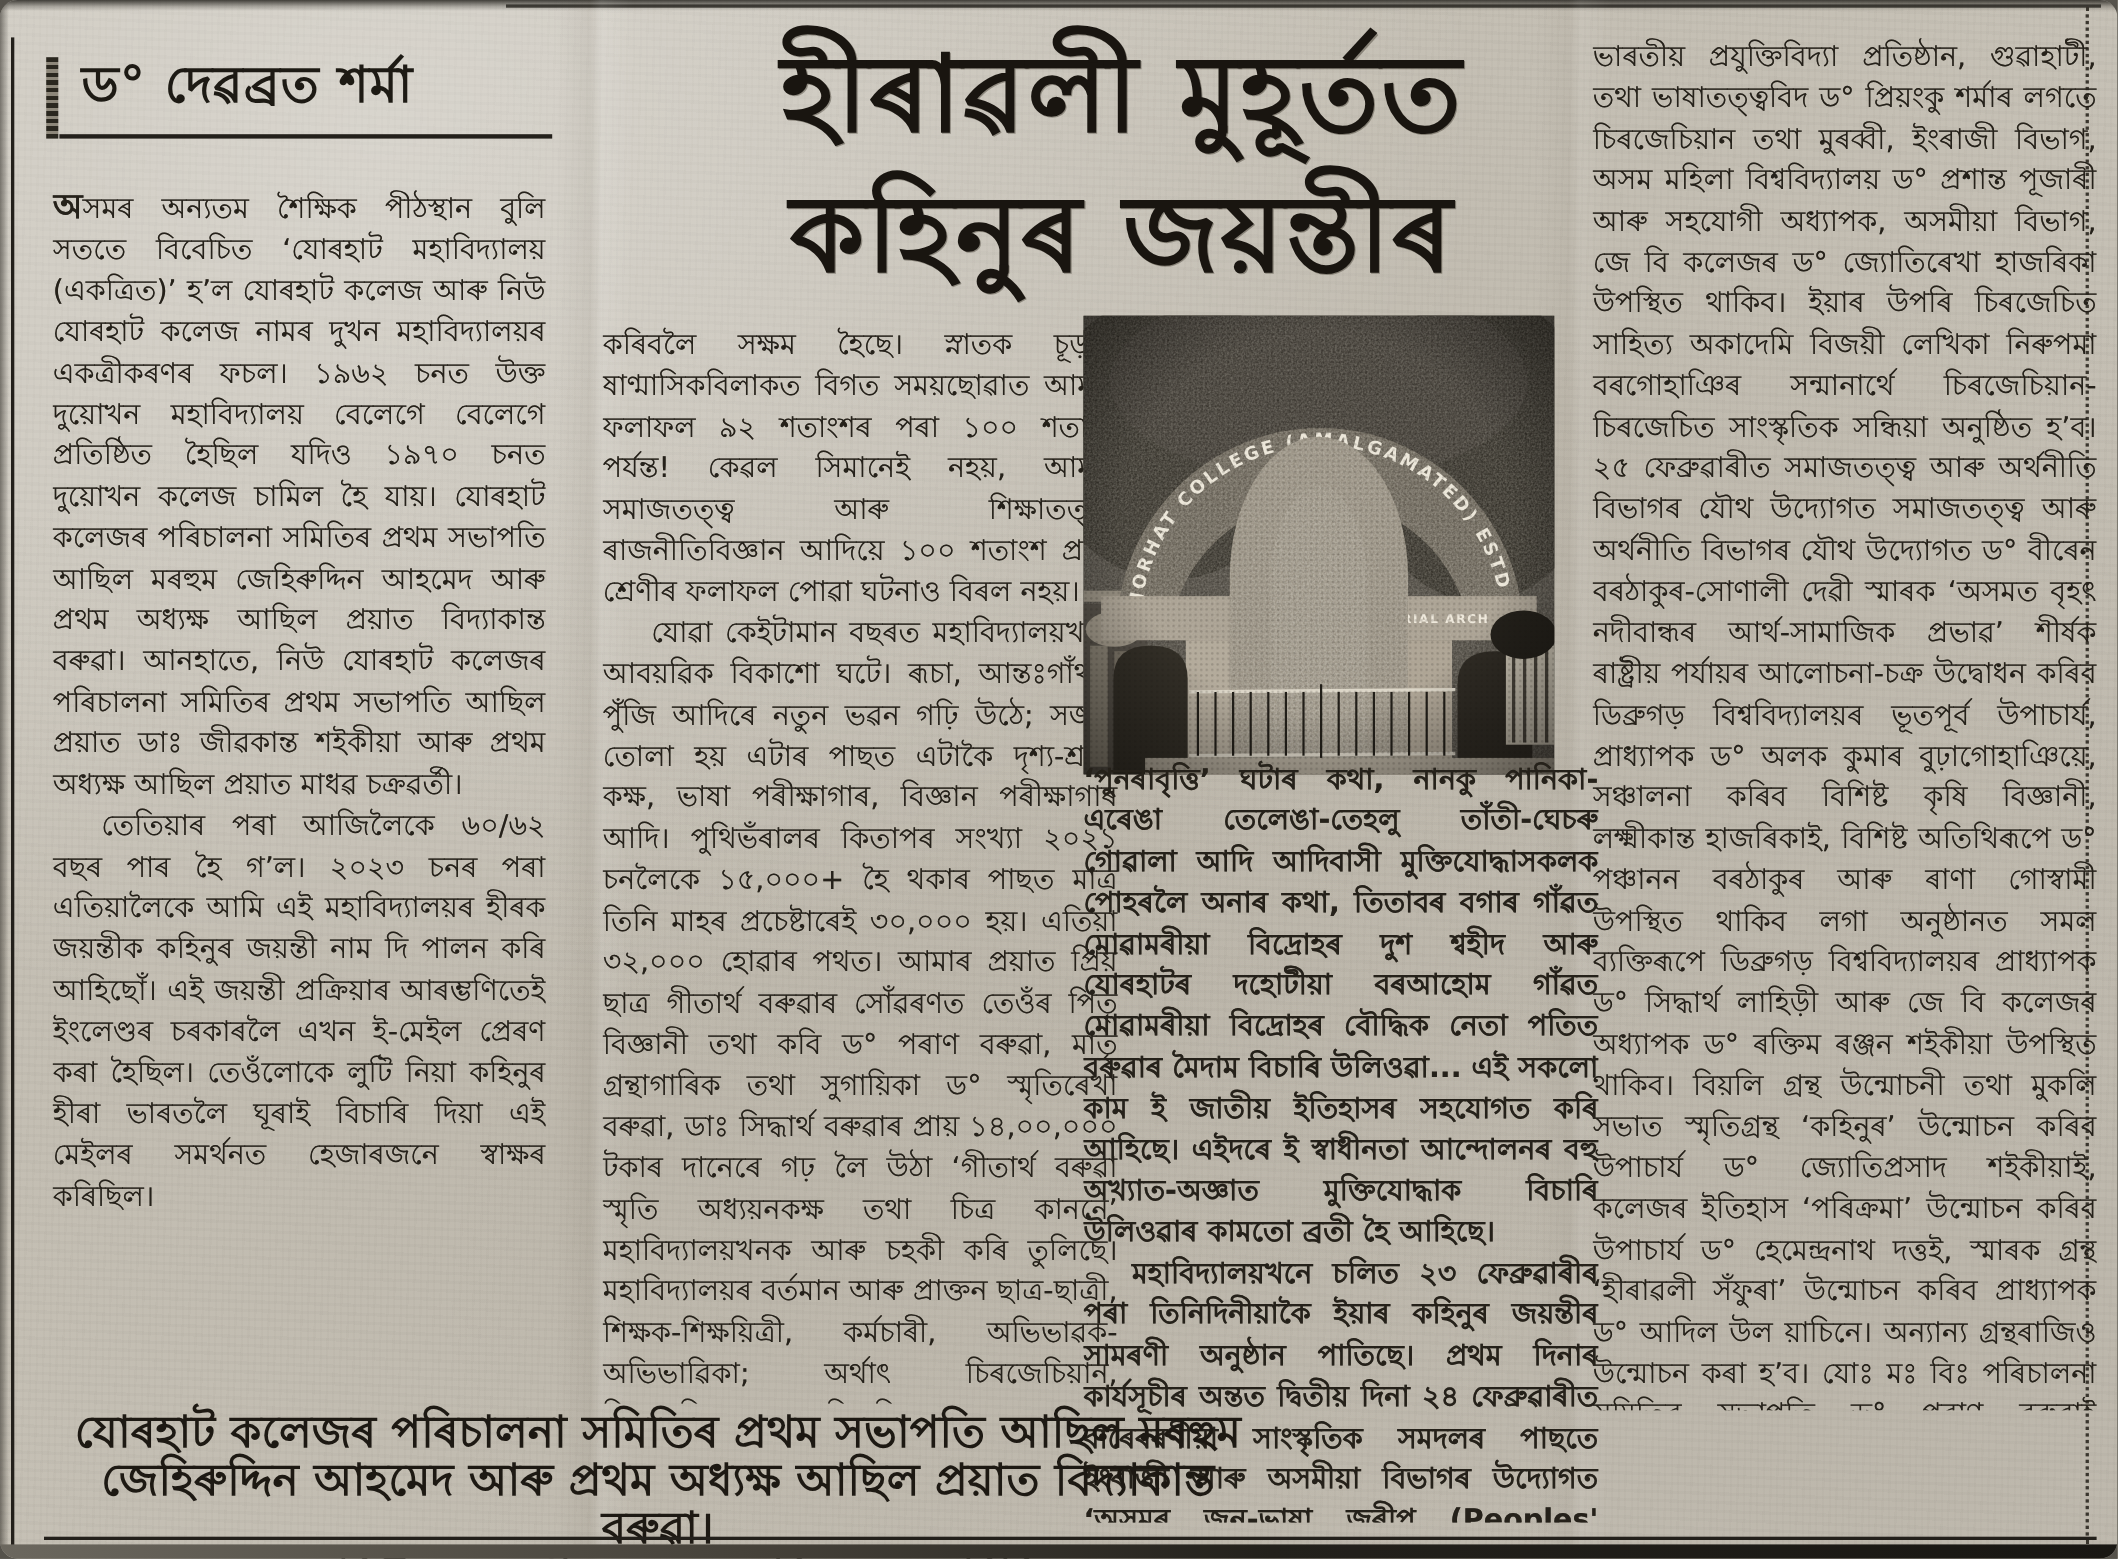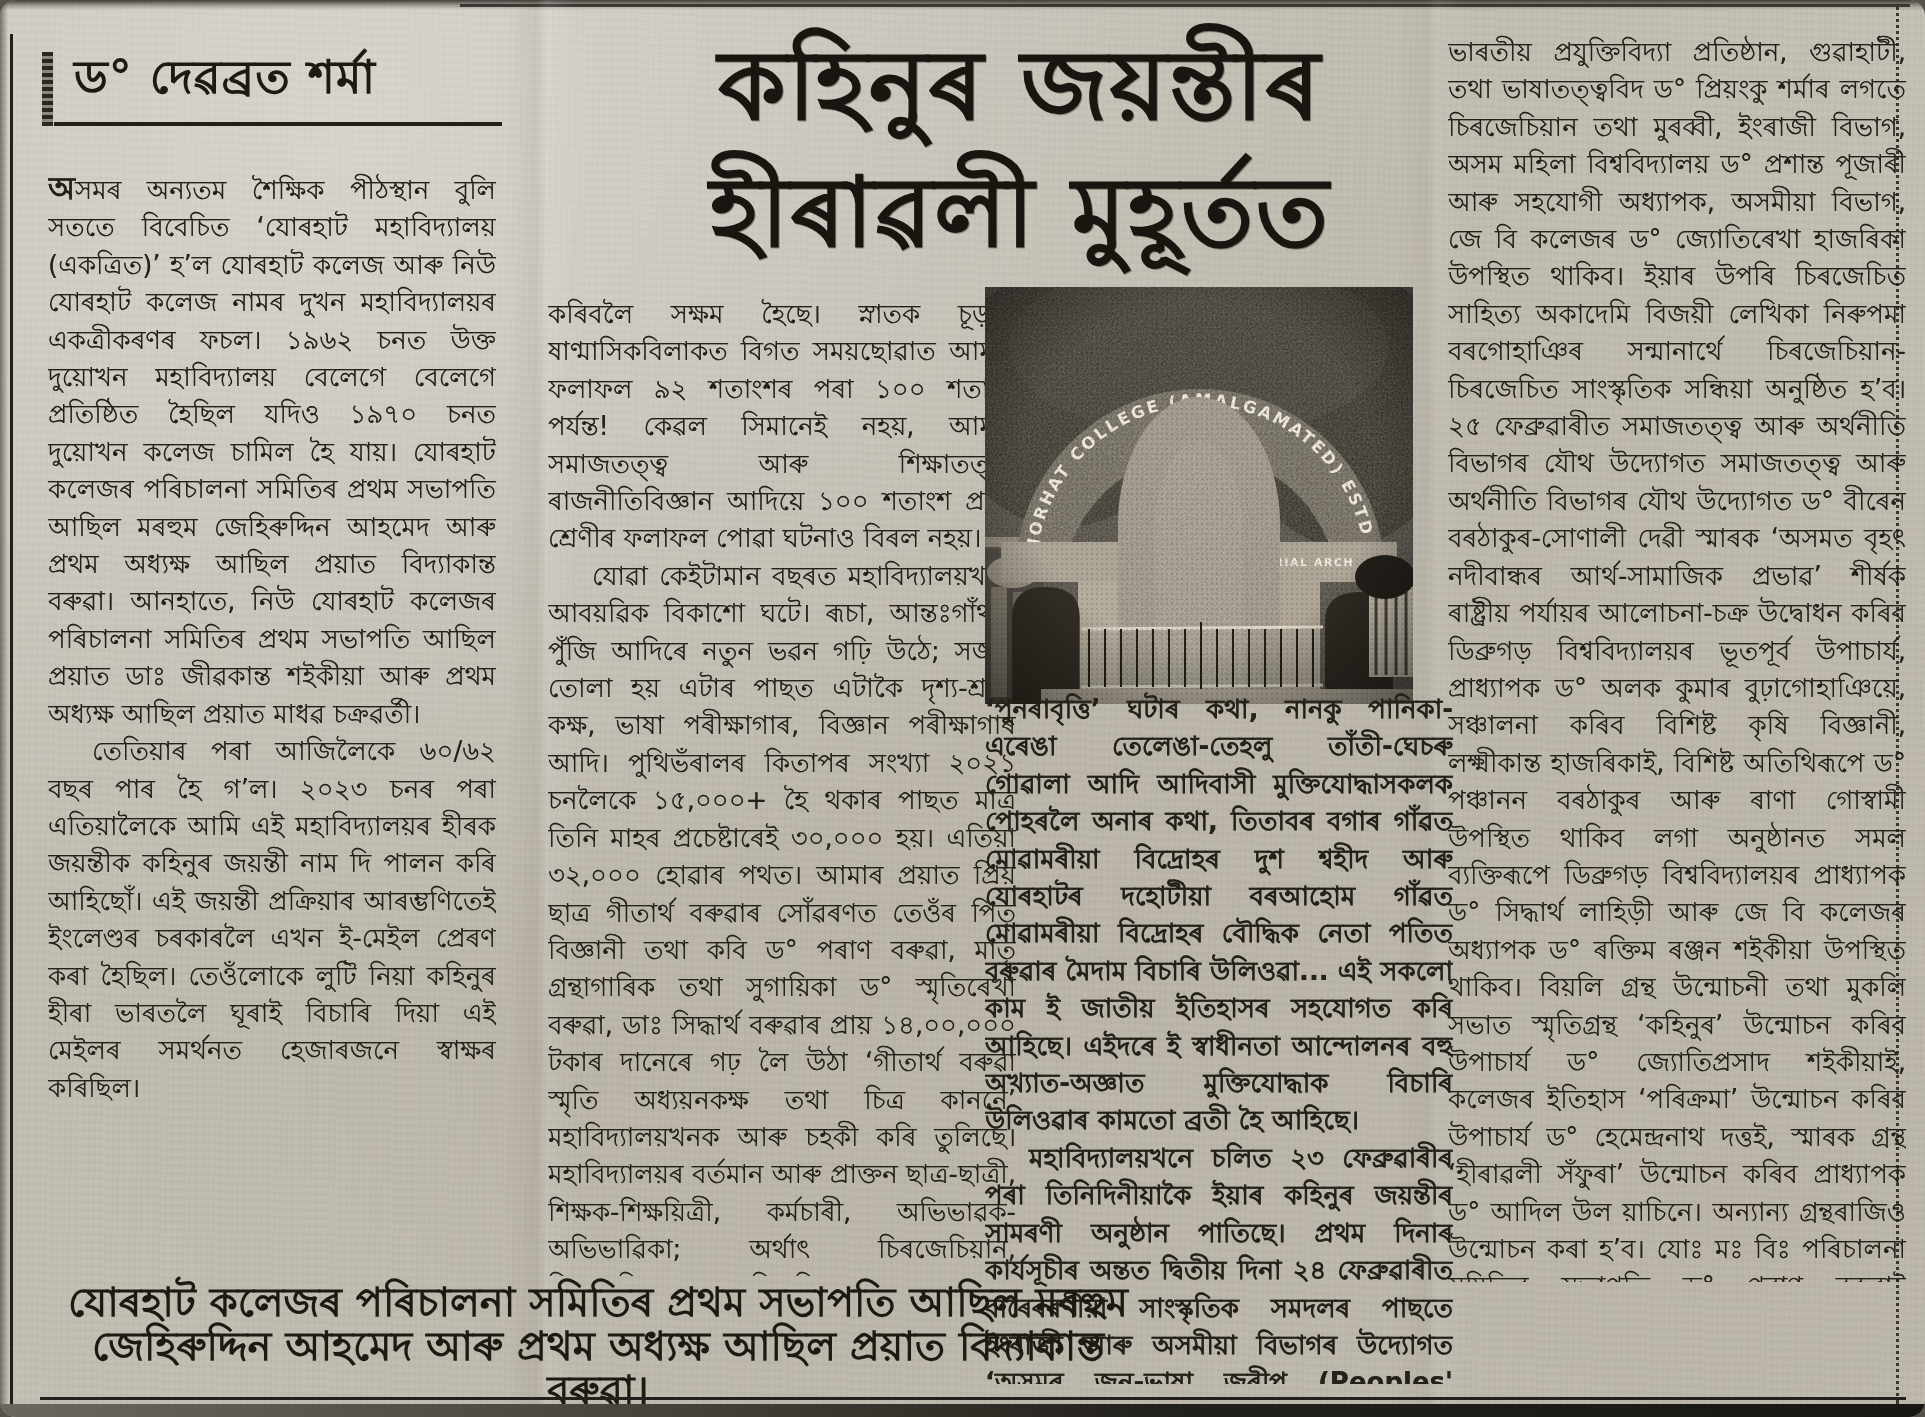--- a/index.html
+++ b/index.html
@@ -69,22 +69,22 @@
   <div class="rule" style="left:10px;top:34px;width:3px;height:1374px;"></div>
 
   <div class="crease" style="left:505px;"></div>
   <div class="crease" style="left:1395px;opacity:.7"></div>
 
   <div class="byline-bar"></div>
   <div class="byline">ড° দেৱব্ৰত শৰ্মা</div>
   <div class="rule" style="left:54px;top:122px;width:448px;height:4px;"></div>
 
   <div class="headline">
+    <div>হীৰাৱলী মুহূৰ্তত</div>
     <div>কহিনুৰ জয়ন্তীৰ</div>
-    <div>হীৰাৱলী মুহূৰ্তত</div>
   </div>
 
   <div class="col lead" style="left:48px;top:170px;width:448px;height:1106px;">
     <p>অসমৰ অন্যতম শৈক্ষিক পীঠস্থান বুলি সততে বিবেচিত ‘যোৰহাট মহাবিদ্যালয় (একত্ৰিত)’ হ’ল যোৰহাট কলেজ আৰু নিউ যোৰহাট কলেজ নামৰ দুখন মহাবিদ্যালয়ৰ একত্ৰীকৰণৰ ফচল। ১৯৬২ চনত উক্ত দুয়োখন মহাবিদ্যালয় বেলেগে বেলেগে প্ৰতিষ্ঠিত হৈছিল যদিও ১৯৭০ চনত দুয়োখন কলেজ চামিল হৈ যায়। যোৰহাট কলেজৰ পৰিচালনা সমিতিৰ প্ৰথম সভাপতি আছিল মৰহুম জেহিৰুদ্দিন আহমেদ আৰু প্ৰথম অধ্যক্ষ আছিল প্ৰয়াত বিদ্যাকান্ত বৰুৱা। আনহাতে, নিউ যোৰহাট কলেজৰ পৰিচালনা সমিতিৰ প্ৰথম সভাপতি আছিল প্ৰয়াত ডাঃ জীৱকান্ত শইকীয়া আৰু প্ৰথম অধ্যক্ষ আছিল প্ৰয়াত মাধৱ চক্ৰৱৰ্তী।</p>
     <p>তেতিয়াৰ পৰা আজিলৈকে ৬০/৬২ বছৰ পাৰ হৈ গ’ল। ২০২৩ চনৰ পৰা এতিয়ালৈকে আমি এই মহাবিদ্যালয়ৰ হীৰক জয়ন্তীক কহিনুৰ জয়ন্তী নাম দি পালন কৰি আহিছোঁ। এই জয়ন্তী প্ৰক্ৰিয়াৰ আৰম্ভণিতেই ইংলেণ্ডৰ চৰকাৰলৈ এখন ই-মেইল প্ৰেৰণ কৰা হৈছিল। তেওঁলোকে লুটি নিয়া কহিনুৰ হীৰা ভাৰতলৈ ঘূৰাই বিচাৰি দিয়া এই মেইলৰ সমৰ্থনত হেজাৰজনে স্বাক্ষৰ কৰিছিল।</p>
 
   </div>
 
   <div class="col" style="left:507px;top:296px;width:468px;height:980px;margin-left:41px;">
     <p>কৰিবলৈ সক্ষম হৈছে। স্নাতক চূড়ান্ত ষাণ্মাসিকবিলাকত বিগত সময়ছোৱাত আমাৰ ফলাফল ৯২ শতাংশৰ পৰা ১০০ শতাংশ পৰ্যন্ত! কেৱল সিমানেই নহয়, আমাৰ সমাজতত্ত্ব আৰু শিক্ষাতত্ত্ব, ৰাজনীতিবিজ্ঞান আদিয়ে ১০০ শতাংশ প্ৰথম শ্ৰেণীৰ ফলাফল পোৱা ঘটনাও বিৰল নহয়।</p>

